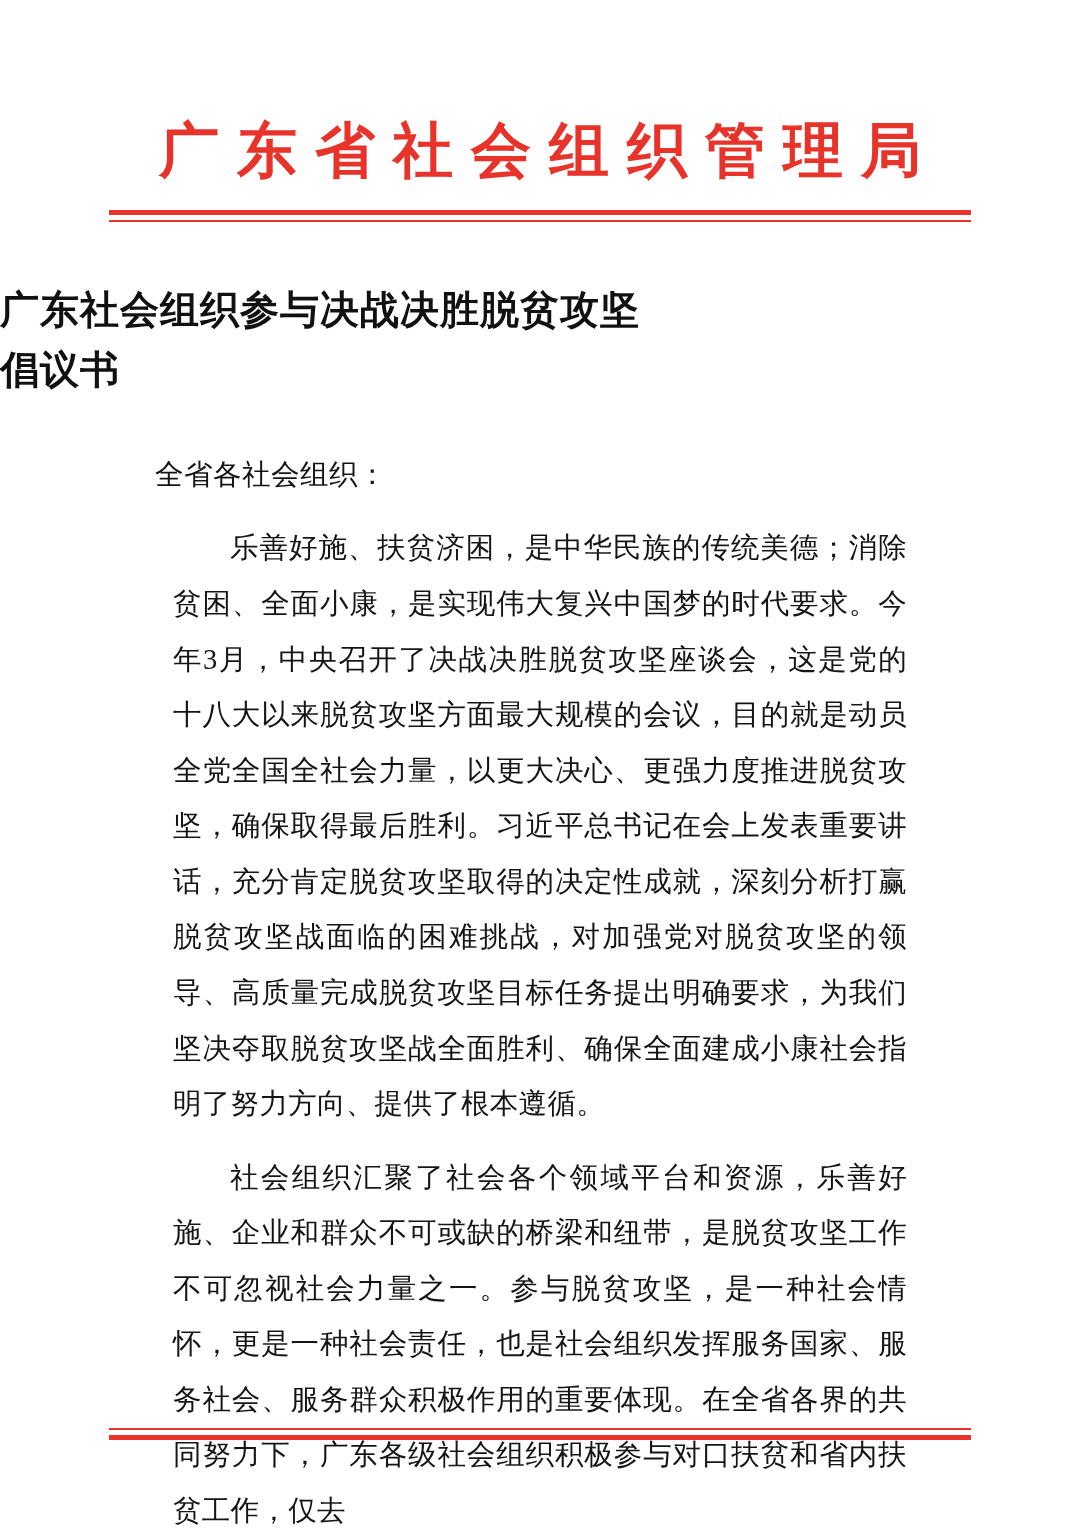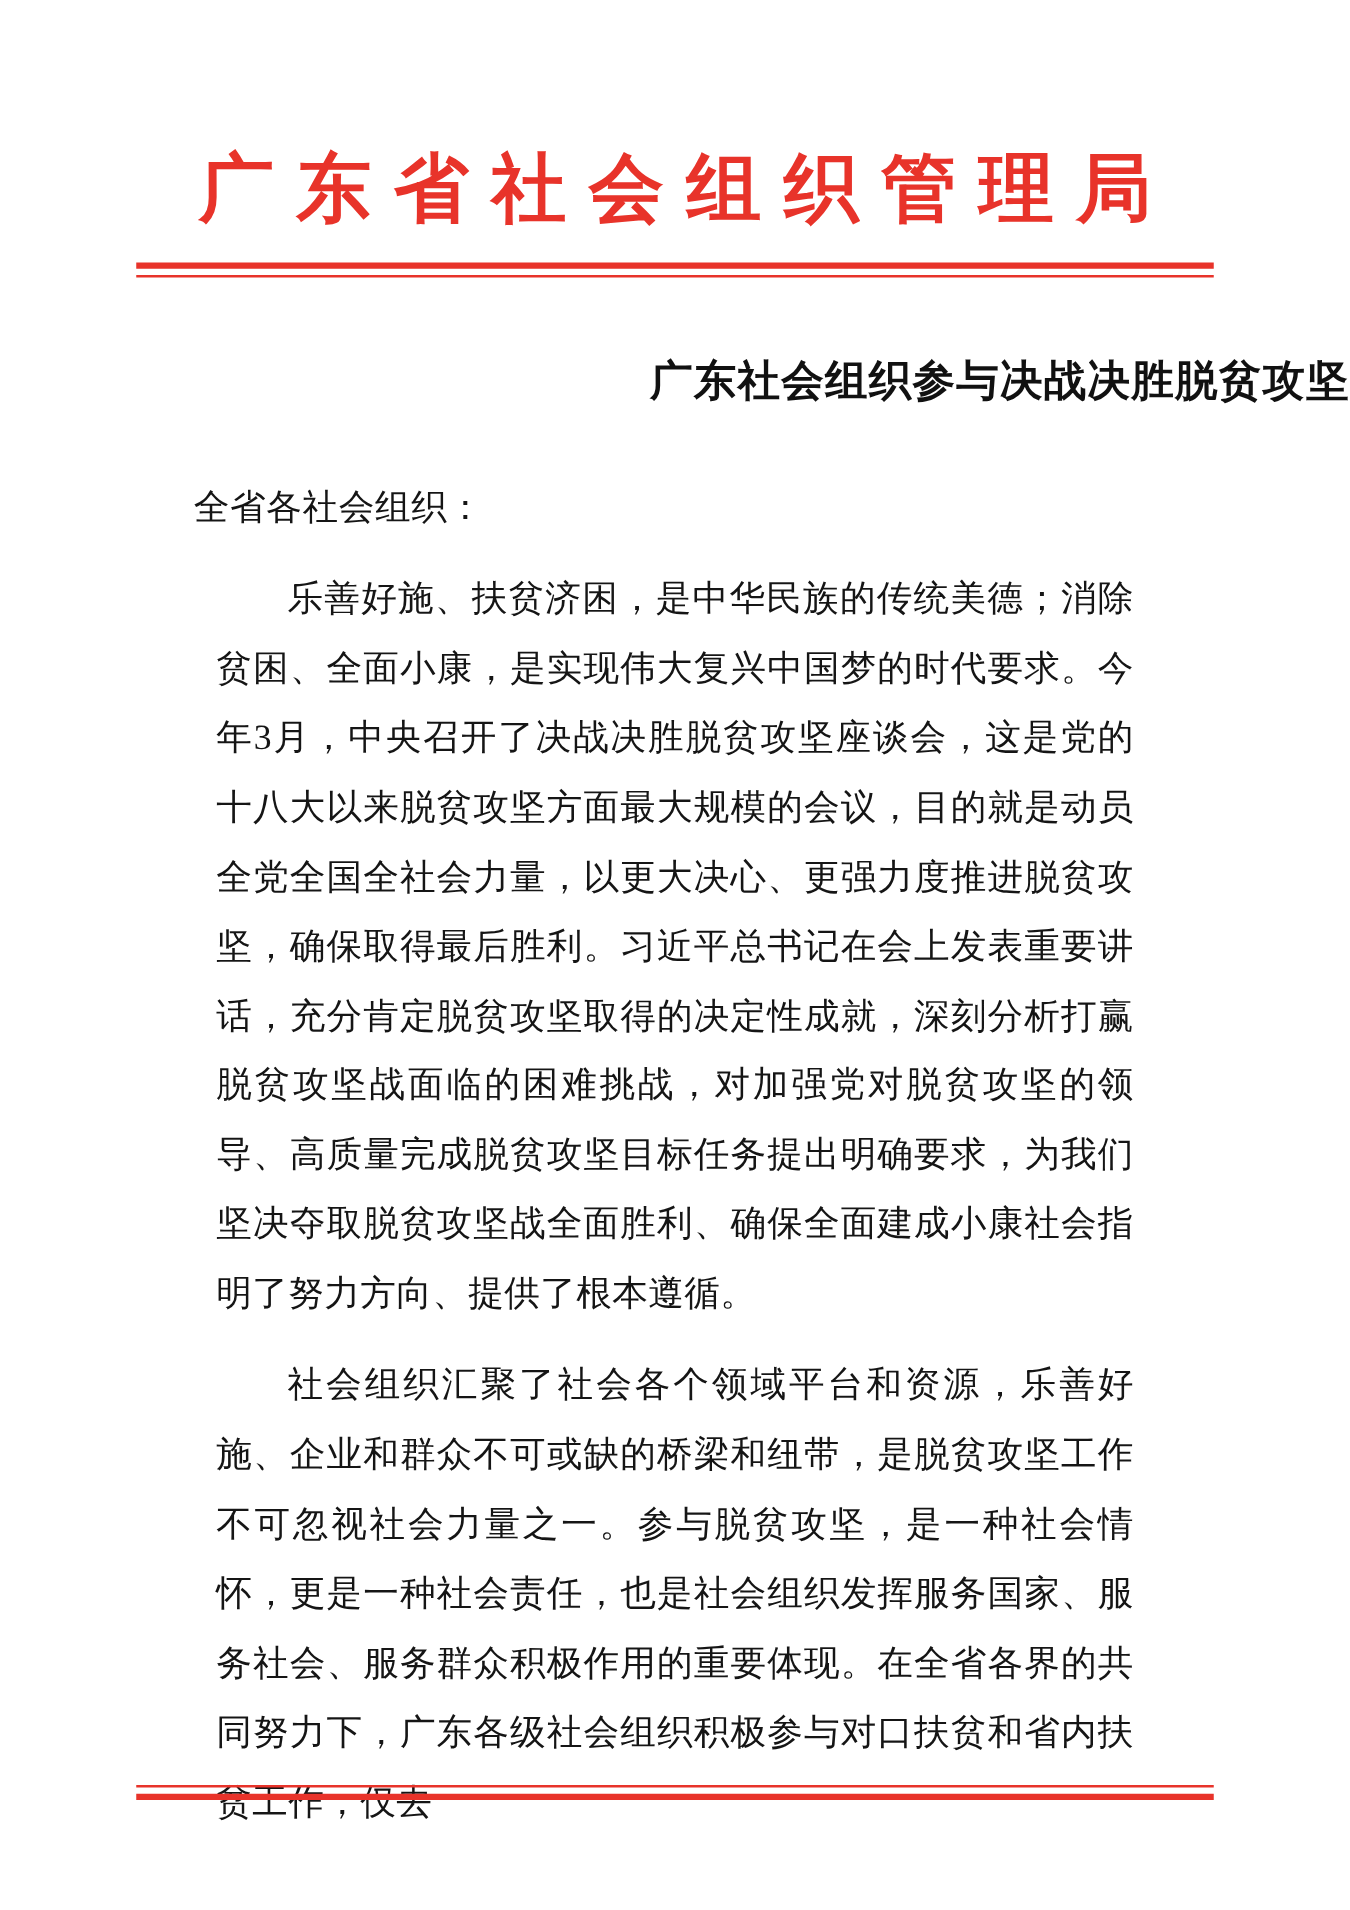--- a/index.html
+++ b/index.html
@@ -55,23 +55,23 @@
   }
   .rule-thin {
     height: 2px;
     background: #e8332a;
     width: 100%;
   }
 
   
   .doc-title {
     margin-top: 58px;
-    text-align: right;
+    text-align: left;
     font-weight: bold;
-    font-size: 34px;
+    font-size: 39px;
     line-height: 1.55;
     letter-spacing: 1px;
     color: #111;
   }
   .doc-title .line {
     display: block;
   }
 
   
   .body-wrap {
@@ -114,20 +114,21 @@
     <div class="letterhead-title">广东省社会组织管理局</div>
     <div class="rule-group">
       <div class="rule-thick"></div>
       <div class="rule-gap"></div>
       <div class="rule-thin"></div>
     </div>
   </div>
 
   <div class="doc-title">
     <span class="line">广东社会组织参与决战决胜脱贫攻坚</span>
+    <span class="line">倡议书</span>
   </div>
 
   <div class="body-wrap">
     <div class="salutation">全省各社会组织：</div>
     <p class="para">乐善好施、扶贫济困，是中华民族的传统美德；消除贫困、全面小康，是实现伟大复兴中国梦的时代要求。今年3月，中央召开了决战决胜脱贫攻坚座谈会，这是党的十八大以来脱贫攻坚方面最大规模的会议，目的就是动员全党全国全社会力量，以更大决心、更强力度推进脱贫攻坚，确保取得最后胜利。习近平总书记在会上发表重要讲话，充分肯定脱贫攻坚取得的决定性成就，深刻分析打赢脱贫攻坚战面临的困难挑战，对加强党对脱贫攻坚的领导、高质量完成脱贫攻坚目标任务提出明确要求，为我们坚决夺取脱贫攻坚战全面胜利、确保全面建成小康社会指明了努力方向、提供了根本遵循。</p>
     <p class="para">社会组织汇聚了社会各个领域平台和资源，乐善好施、企业和群众不可或缺的桥梁和纽带，是脱贫攻坚工作不可忽视社会力量之一。参与脱贫攻坚，是一种社会情怀，更是一种社会责任，也是社会组织发挥服务国家、服务社会、服务群众积极作用的重要体现。在全省各界的共同努力下，广东各级社会组织积极参与对口扶贫和省内扶贫工作，仅去</p>
   </div>
 
   <div class="footer-rules">
     <div class="rule-thin"></div>

